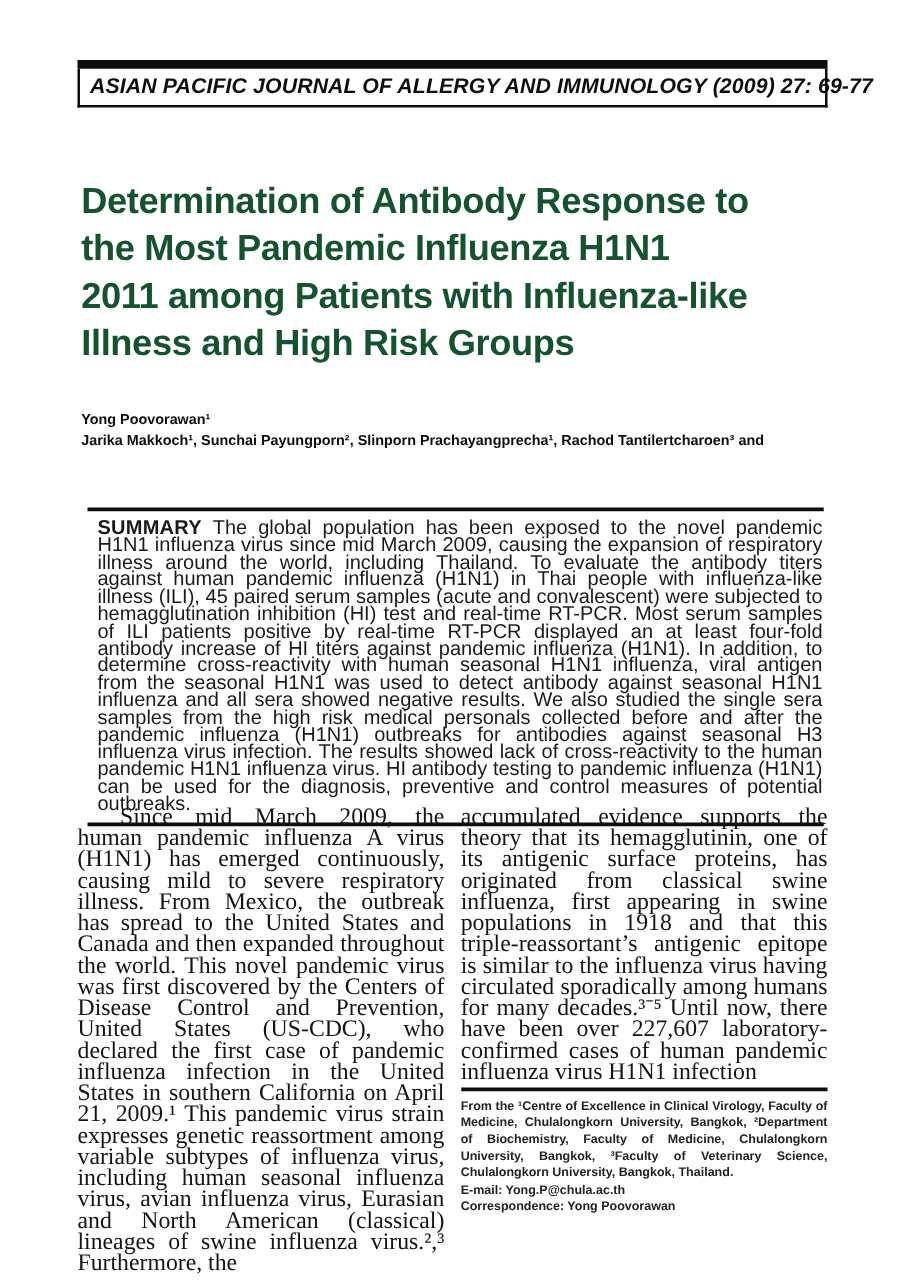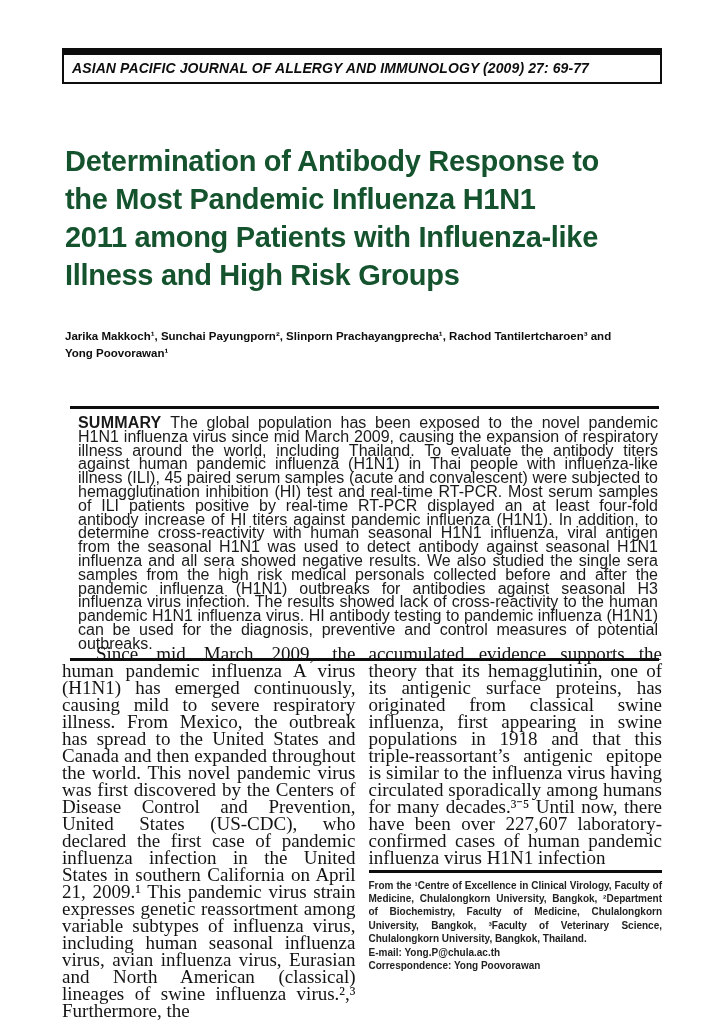--- a/index.html
+++ b/index.html
@@ -29,21 +29,21 @@
     background: #0d0d0d;
   }
   .masthead-box {
     border: 2px solid #0d0d0d;
     border-top: none;
     padding: 4px 8px 5px 8px;
   }
   .masthead-text {
     font-style: italic;
     font-weight: bold;
-    font-size: 14px;
+    font-size: 17px;
     letter-spacing: 0.1px;
     color: #0d0d0d;
     white-space: nowrap;
   }
 
   
   .title {
     position: absolute;
     left: 65px;
     top: 142px;
@@ -139,22 +139,22 @@
   </header>
 
   <h1 class="title">
     <span class="title-line">Determination of Antibody Response to</span>
     <span class="title-line">the Most Pandemic Influenza H1N1</span>
     <span class="title-line">2011 among Patients with Influenza-like</span>
     <span class="title-line">Illness and High Risk Groups</span>
   </h1>
 
   <div class="authors">
+    <div>Yong Poovorawan¹</div>
     <div>Jarika Makkoch¹, Sunchai Payungporn², Slinporn Prachayangprecha¹, Rachod Tantilertcharoen³ and</div>
-    <div>Yong Poovorawan¹</div>
   </div>
 
   <section class="summary">
     <div class="rule"></div>
     <p class="summary-text"><b class="summary-label">SUMMARY</b>&nbsp;<span>The global population has been exposed to the novel pandemic H1N1 influenza virus since mid March 2009, causing the expansion of respiratory illness around the world, including Thailand. To evaluate the antibody titers against human pandemic influenza (H1N1) in Thai people with influenza-like illness (ILI), 45 paired serum samples (acute and convalescent) were subjected to hemagglutination inhibition (HI) test and real-time RT-PCR. Most serum samples of ILI patients positive by real-time RT-PCR displayed an at least four-fold antibody increase of HI titers against pandemic influenza (H1N1). In addition, to determine cross-reactivity with human seasonal H1N1 influenza, viral antigen from the seasonal H1N1 was used to detect antibody against seasonal H1N1 influenza and all sera showed negative results.  We also studied the single sera samples from the high risk medical personals collected before and after the pandemic influenza (H1N1) outbreaks for antibodies against seasonal H3 influenza virus infection. The results showed lack of cross-reactivity to the human pandemic H1N1 influenza virus. HI antibody testing to pandemic influenza (H1N1) can be used for the diagnosis, preventive and control measures of potential outbreaks.</span></p>
     <div class="rule"></div>
   </section>
 
   <div class="columns">
 

